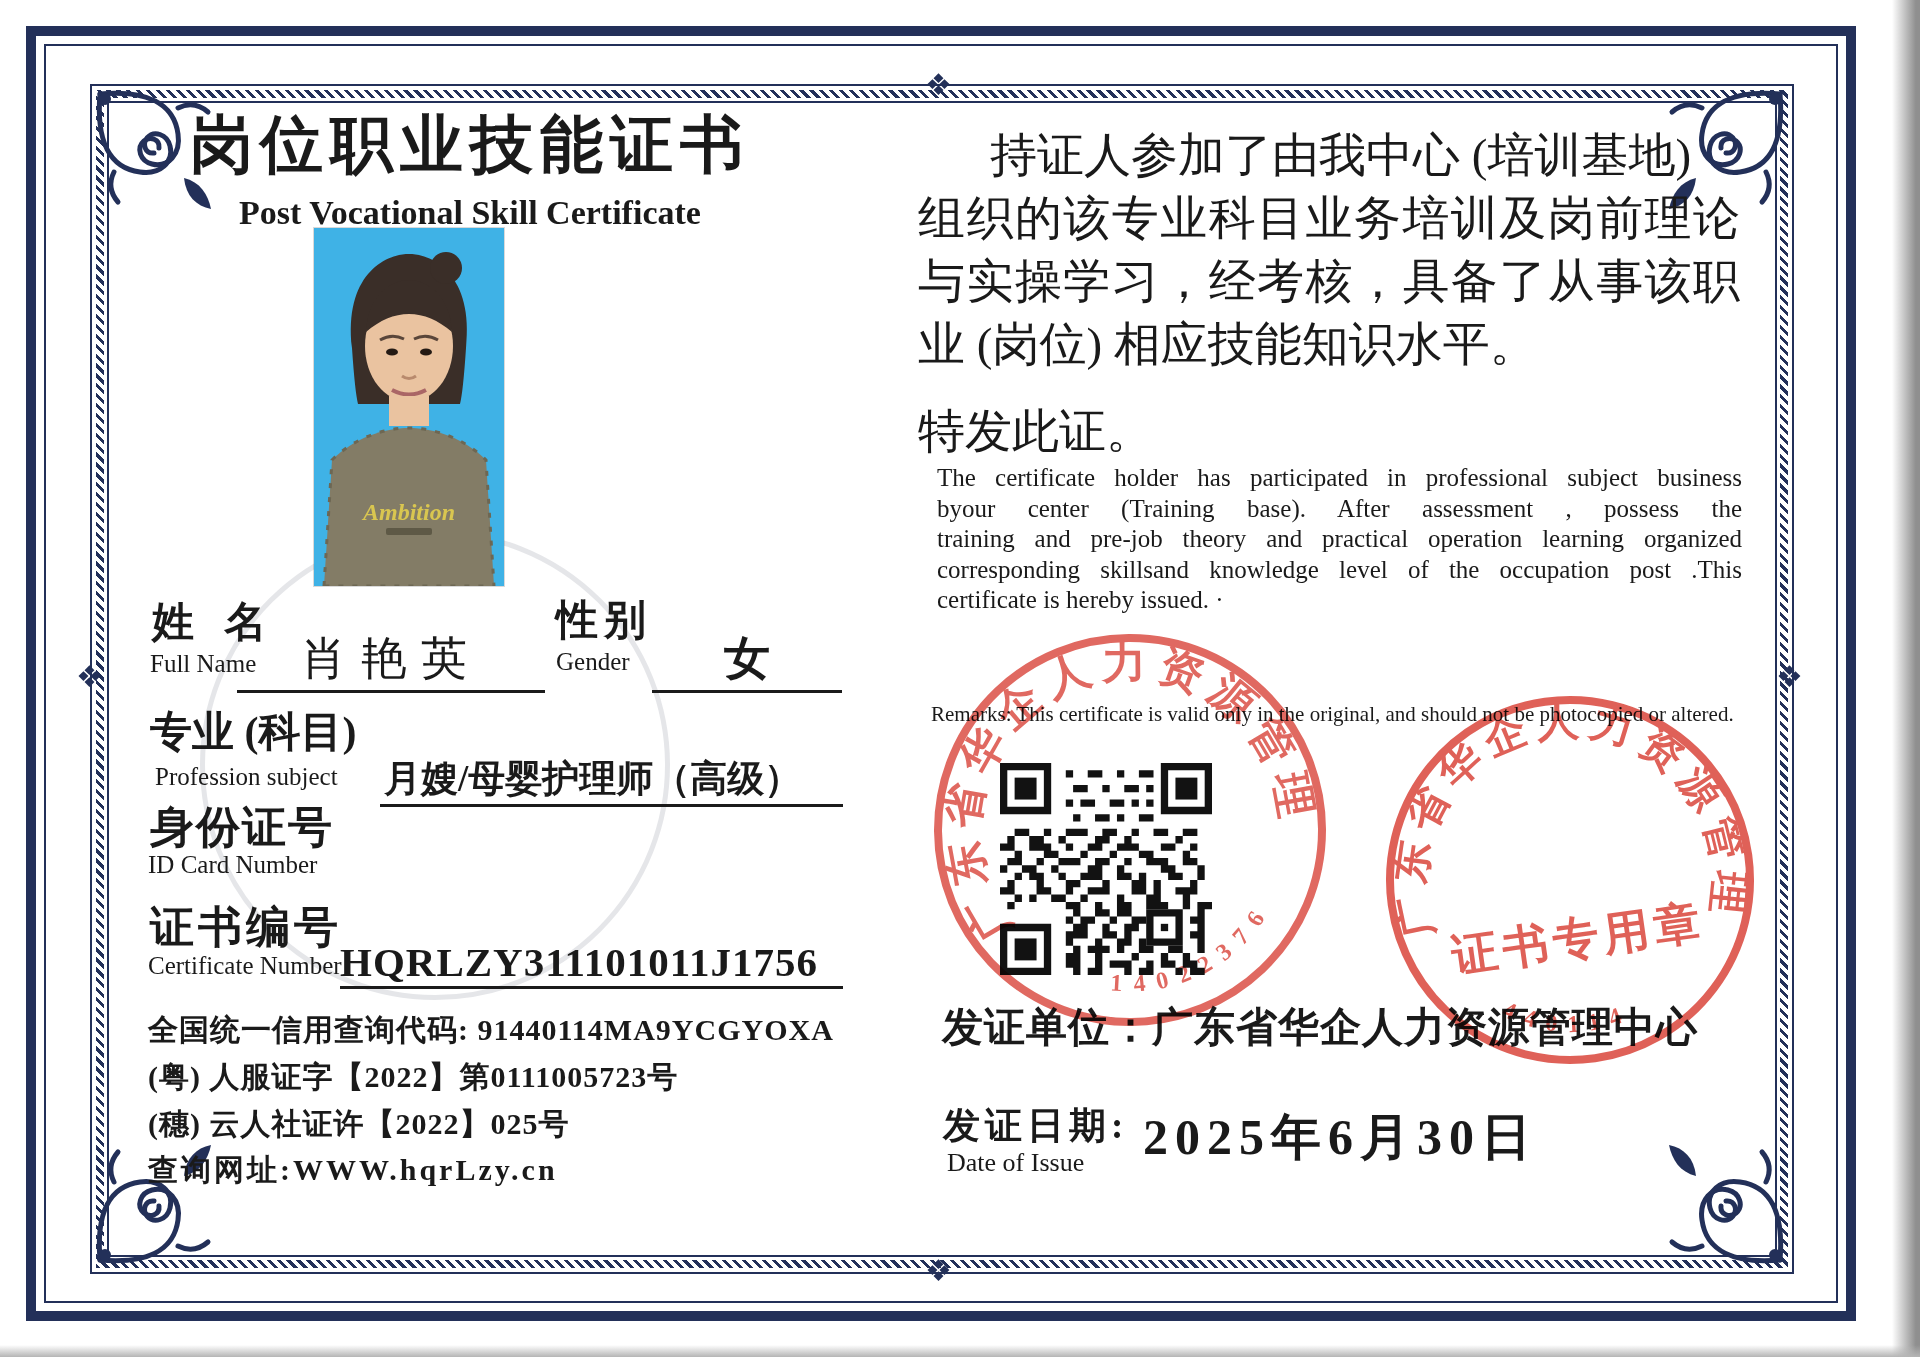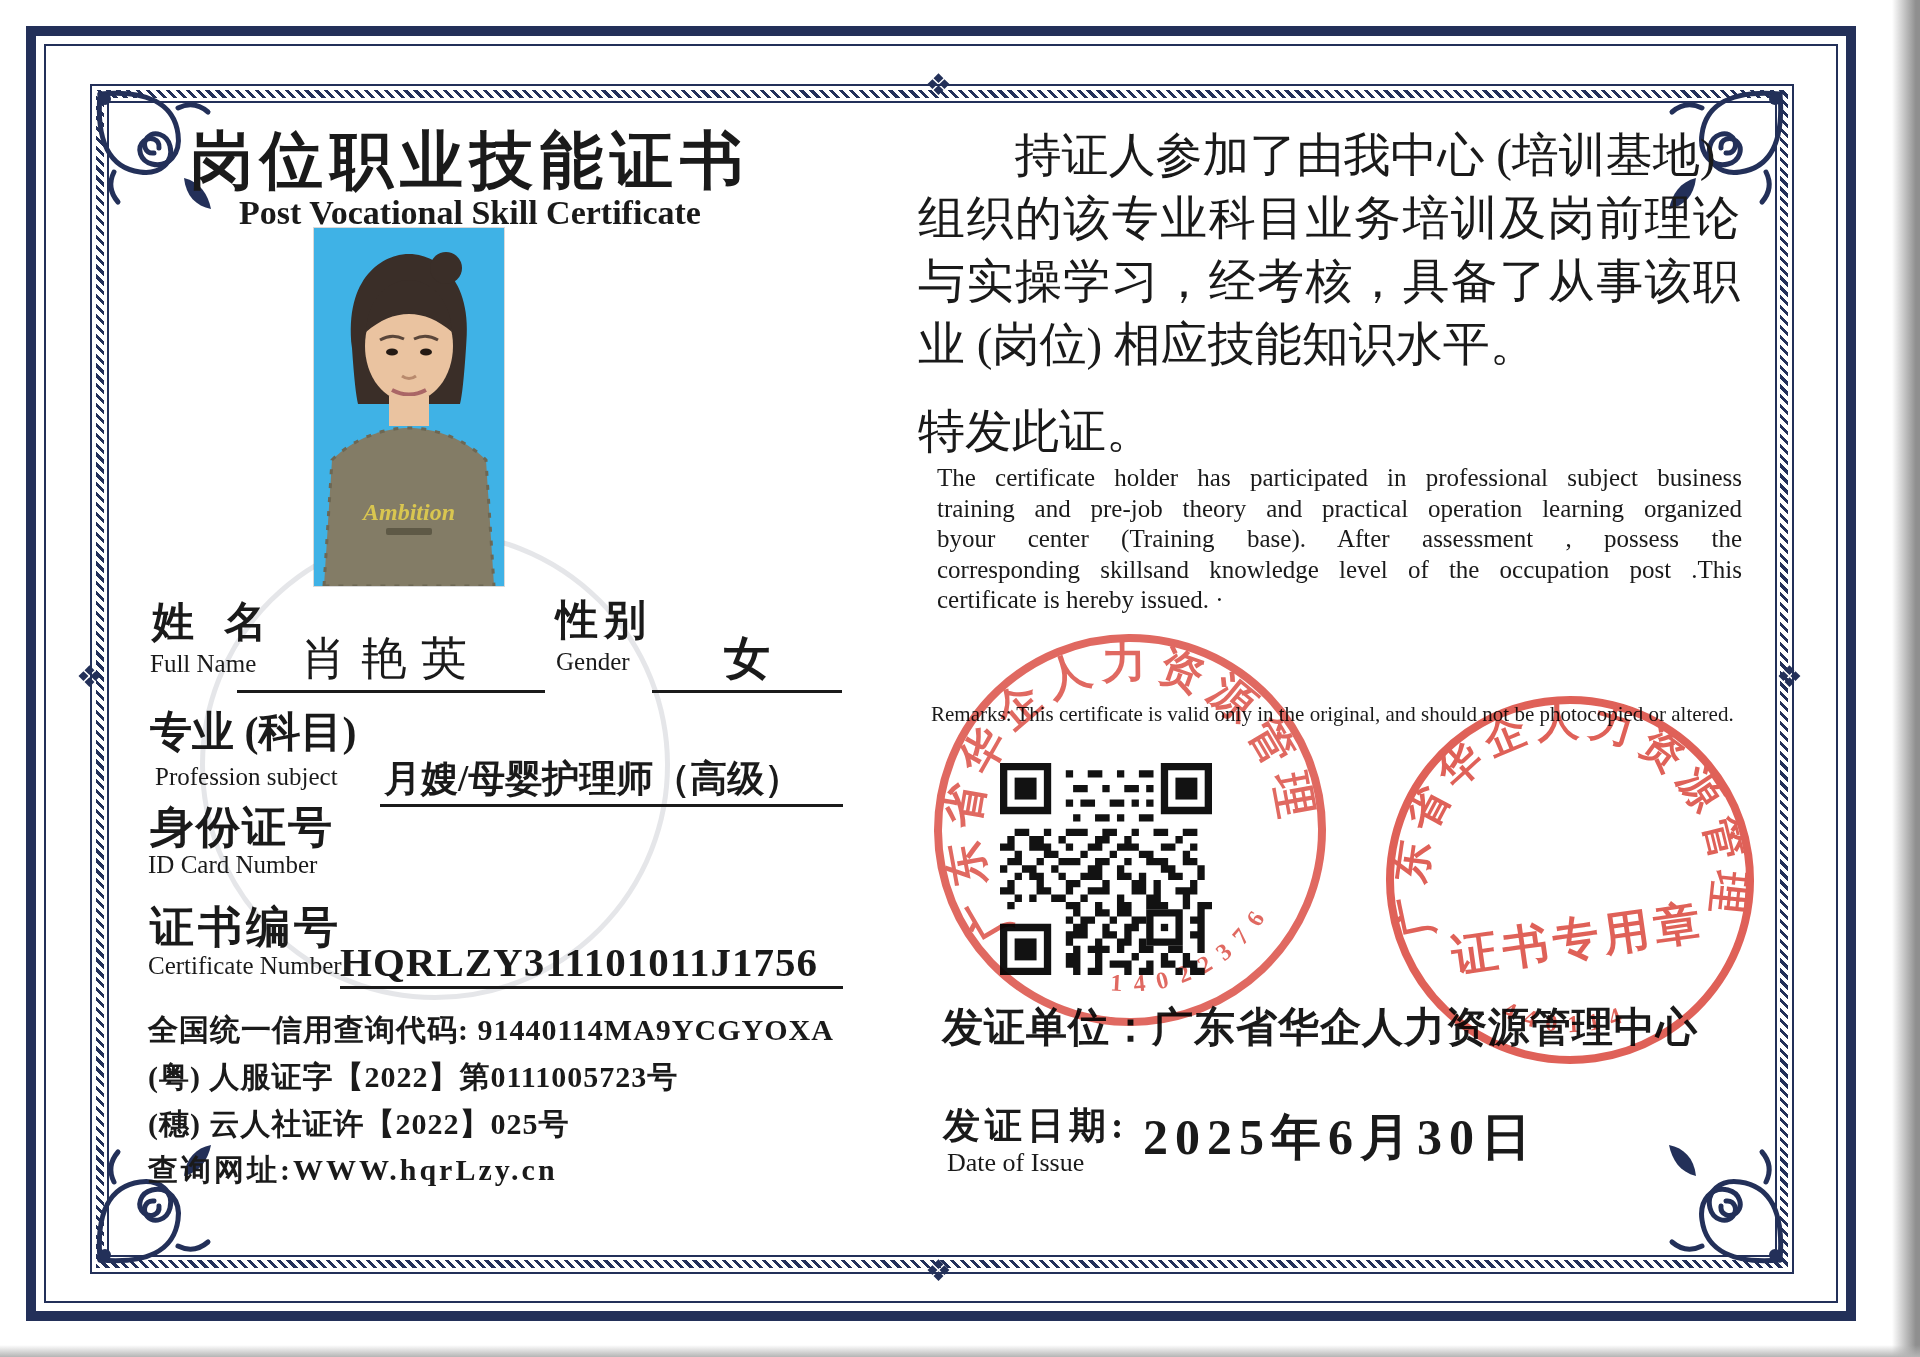--- a/index.html
+++ b/index.html
@@ -15,34 +15,34 @@
   .frame{left:90px;top:84px;width:1700px;height:1186px;border:2px solid #233059;z-index:1;}
   .frame::before{content:'';position:absolute;inset:4px;border:8px solid transparent;
      border-image-source:repeating-linear-gradient(45deg,#233059 0 3px,rgba(0,0,0,0) 3px 7px);
      border-image-slice:8;border-image-repeat:round;}
   .frame::after{content:'';position:absolute;inset:15px;border:2px solid #233059;}
   .corner{width:128px;height:128px;z-index:2;}
   .edge-motif{z-index:2;color:#233059;font-family:"DejaVu Sans",sans-serif;font-size:30px;line-height:30px;}
   
   .watermark{left:200px;top:530px;width:460px;height:460px;border:5px solid rgba(125,130,145,0.20);border-radius:50%;z-index:0;}
   
-  .title-cn{left:150px;top:102px;width:640px;text-align:center;font-size:63px;font-weight:700;letter-spacing:7px;z-index:3;margin-top:16px;}
+  .title-cn{left:150px;top:102px;width:640px;text-align:center;font-size:63px;font-weight:700;letter-spacing:7px;z-index:3;}
   .title-en{left:150px;top:194px;width:640px;text-align:center;font-size:34px;font-weight:700;z-index:3;}
   .photo{left:314px;top:228px;width:190px;height:358px;z-index:3;box-shadow:0 0 0 1px rgba(0,0,0,0.15);}
   .lbl-cn{font-size:42px;font-weight:600;z-index:3;white-space:nowrap;}
   .lbl-en{font-size:25px;z-index:3;white-space:nowrap;}
   .u-line{border-bottom:3px solid #1b1b1b;display:flex;align-items:flex-end;justify-content:center;z-index:3;}
   .u-left{justify-content:flex-start;}
   .val{white-space:nowrap;}
   .footer-line{left:148px;font-size:30px;font-weight:600;letter-spacing:1px;z-index:3;white-space:nowrap;}
   
   .body-cn{left:918px;top:124px;width:822px;font-size:47px;font-weight:500;line-height:63px;z-index:3;}
   .body-cn div{white-space:nowrap;}
   .body-cn .jline{white-space:normal;text-align:justify;text-align-last:justify;}
-  .body-cn .indent{text-indent:72px;text-align:center;}
+  .body-cn .indent{text-indent:72px;}
   .body-cn .gap{margin-top:24px;}
   .body-en{left:937px;top:463px;width:805px;font-size:25px;line-height:30.5px;z-index:3;}
   .body-en .jline{text-align:justify;text-align-last:justify;}
   .remarks-cn{left:931px;top:660px;font-size:33px;font-weight:700;white-space:nowrap;z-index:6;}
   .remarks-en{left:931px;top:702px;font-size:21px;white-space:nowrap;z-index:6;}
   .issuer-cn{left:942px;top:1000px;font-size:41px;font-weight:700;letter-spacing:1px;white-space:nowrap;z-index:6;}
   .issuer-en{left:950px;top:1054px;font-size:25px;white-space:nowrap;z-index:6;}
   .date-lbl-cn{left:943px;top:1101px;font-size:37px;font-weight:700;letter-spacing:5px;white-space:nowrap;z-index:3;}
   .date-lbl-en{left:947px;top:1148px;font-size:26px;white-space:nowrap;z-index:3;}
   .date-val{left:1143px;top:1104px;font-size:50px;font-weight:600;letter-spacing:7px;white-space:nowrap;z-index:3;}
@@ -163,22 +163,22 @@
   <div class="abs body-cn">
     <div class="indent">持证人参加了由我中心 (培训基地)</div>
     <div class="jline">组织的该专业科目业务培训及岗前理论</div>
     <div class="jline">与实操学习，经考核，具备了从事该职</div>
     <div>业 (岗位) 相应技能知识水平。</div>
     <div class="gap">特发此证。</div>
   </div>
 
   <div class="abs body-en">
     <div class="jline">The certificate holder has participated in professional subject business</div>
+    <div class="jline">byour center (Training base). After assessment , possess the</div>
     <div class="jline">training and pre-job theory and practical operation learning organized</div>
-    <div class="jline">byour center (Training base). After assessment , possess the</div>
     <div class="jline">corresponding skillsand knowledge level of the occupation post .This</div>
     <div>certificate is hereby issued. ·</div>
   </div>
 
   <div class="abs remarks-en">Remarks: This certificate is valid only in the original, and should not be photocopied or altered.</div>
 
   <svg class="abs qr" viewBox="0 0 29 29">
     <g fill="#121212">
       <path d="M0 0h7v7h-7z M1 1v5h5v-5z" fill-rule="evenodd"></path>
       <rect x="2" y="2" width="3" height="3"></rect>

